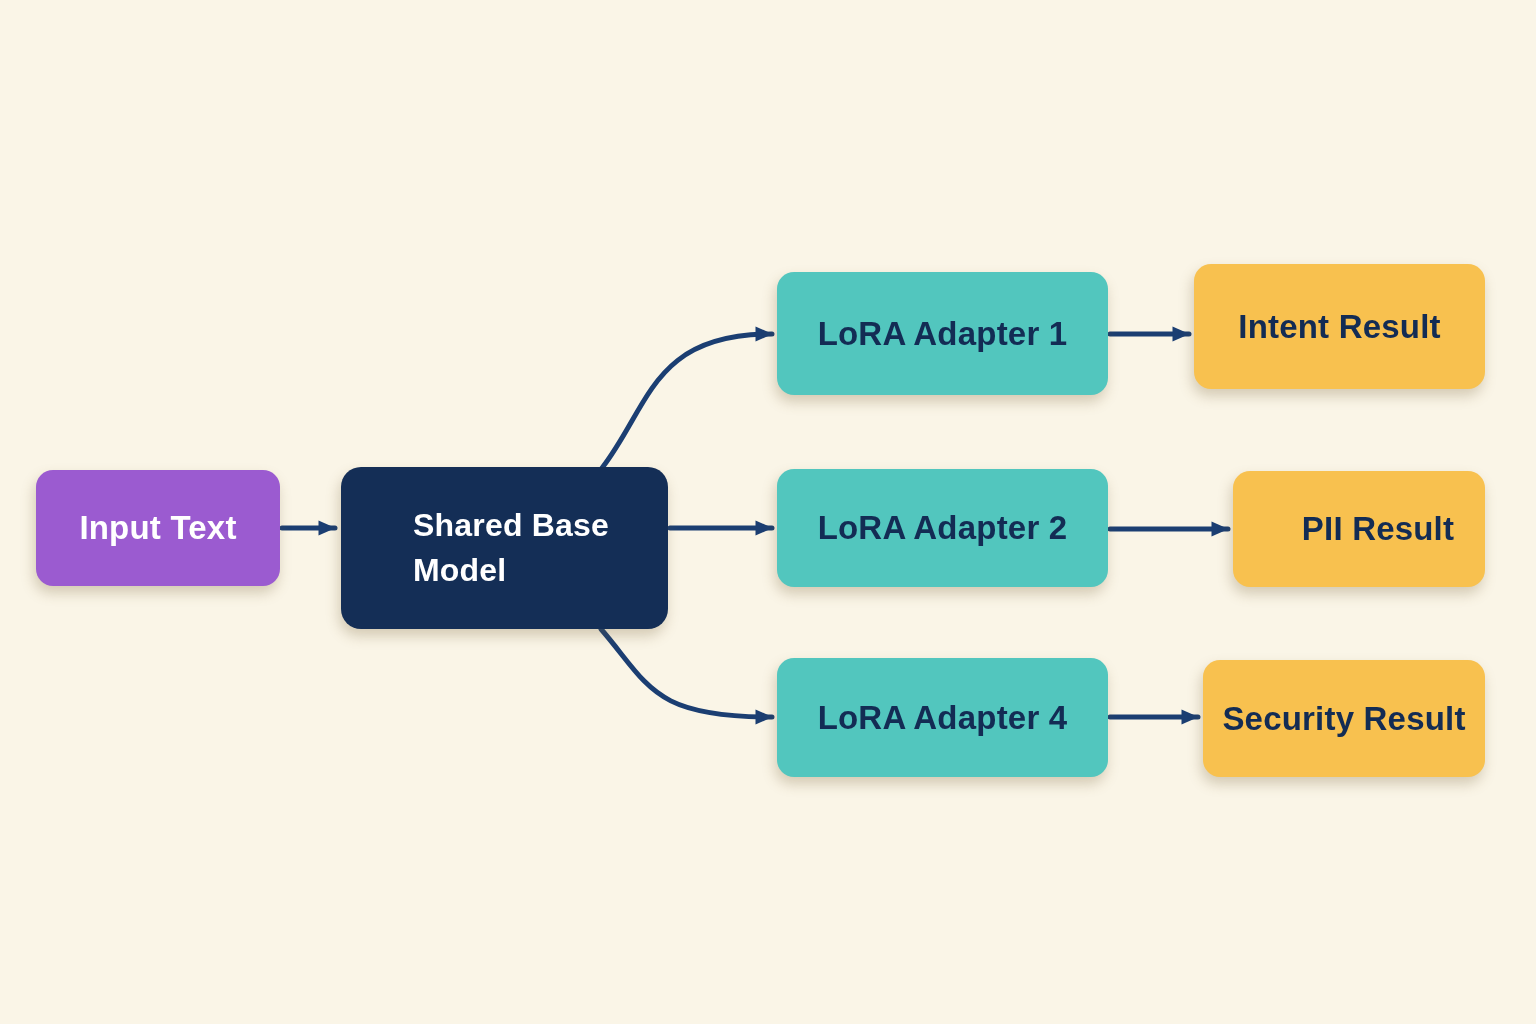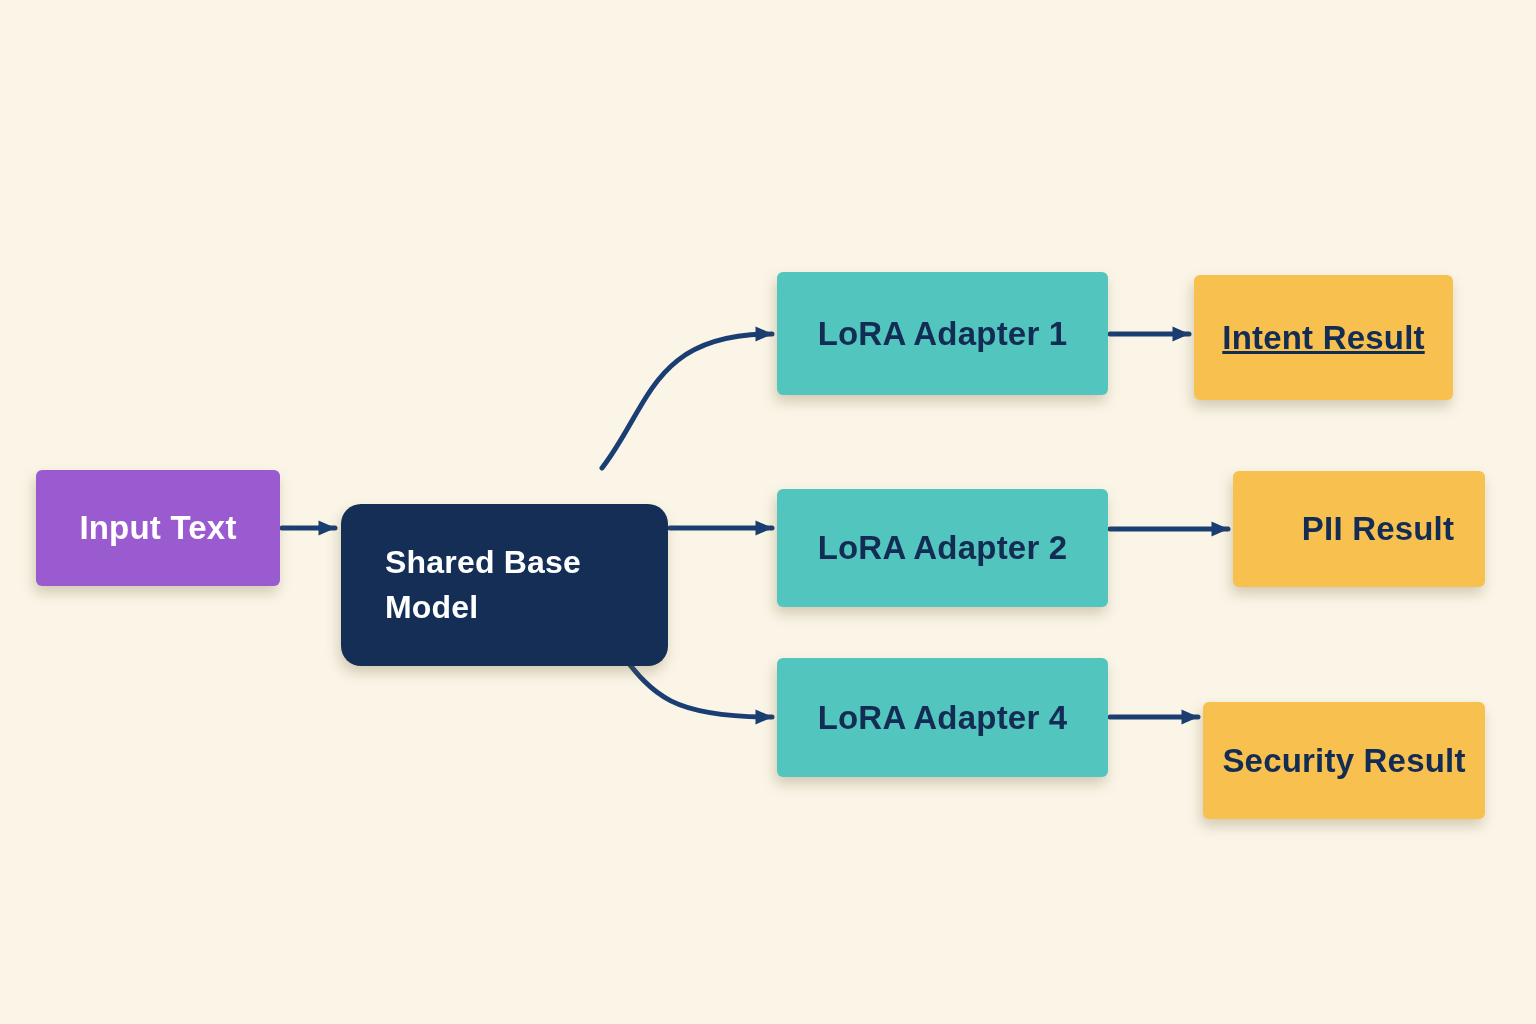--- a/index.html
+++ b/index.html
@@ -35,43 +35,42 @@
     stroke-linecap:round;
   }
   .arrowhead{fill:var(--arrow);stroke:none;}
   .node{
     position:absolute;
     display:flex;align-items:center;justify-content:center;
     text-align:center;
     font-weight:700;
     font-size:33px;
     letter-spacing:.2px;
-    border-radius:6px;
+    border-radius:17px;
     box-shadow:-2px 7px 13px rgba(114,94,52,.28);
   }
   .node--purple{background:var(--purple);color:var(--text-light);}
   .node--navy{
     background:var(--navy);color:var(--text-light);
     justify-content:flex-start;text-align:left;
-    padding:0 34px 0 44px;
+    padding:0 34px 0 72px;
     font-size:32px;line-height:1.42;
     border-radius:20px;
-    margin-top:37px;
   }
   .node--teal{background:var(--teal);color:var(--text-dark);}
   .node--yellow{background:var(--yellow);color:var(--text-dark);}
 
   .node--input   {left:36px;  top:470px; width:244px; height:116px;}
   .node--base    {left:341px; top:467px; width:327px; height:162px;}
   .node--adapter1{left:777px; top:272px; width:331px; height:123px;}
-  .node--adapter2{left:777px; top:469px; width:331px; height:118px;margin-top:20px;}
+  .node--adapter2{left:777px; top:469px; width:331px; height:118px;}
   .node--adapter3{left:777px; top:658px; width:331px; height:119px;}
-  .node--result1 {left:1194px;top:275px; width:259px; height:125px;text-decoration:underline;}
+  .node--result1 {left:1194px;top:264px; width:291px; height:125px;}
   .node--result2 {left:1233px;top:471px; width:252px; height:116px;padding-left:38px;}
-  .node--result3 {left:1203px;top:660px; width:282px; height:117px;margin-top:42px;}
+  .node--result3 {left:1203px;top:660px; width:282px; height:117px;}
 </style>
 </head>
 <body>
 
 <div class="canvas">
 
   <svg class="edges" width="1536" height="1024" viewBox="0 0 1536 1024" xmlns="http://www.w3.org/2000/svg">
     <defs>
       <marker id="ah" markerUnits="userSpaceOnUse" markerWidth="20" markerHeight="18" viewBox="0 0 20 18" refX="18" refY="9" orient="auto">
         <path class="arrowhead" d="M1.5,1.5 L18.5,9 L1.5,16.5 Z" stroke-linejoin="round"></path>

